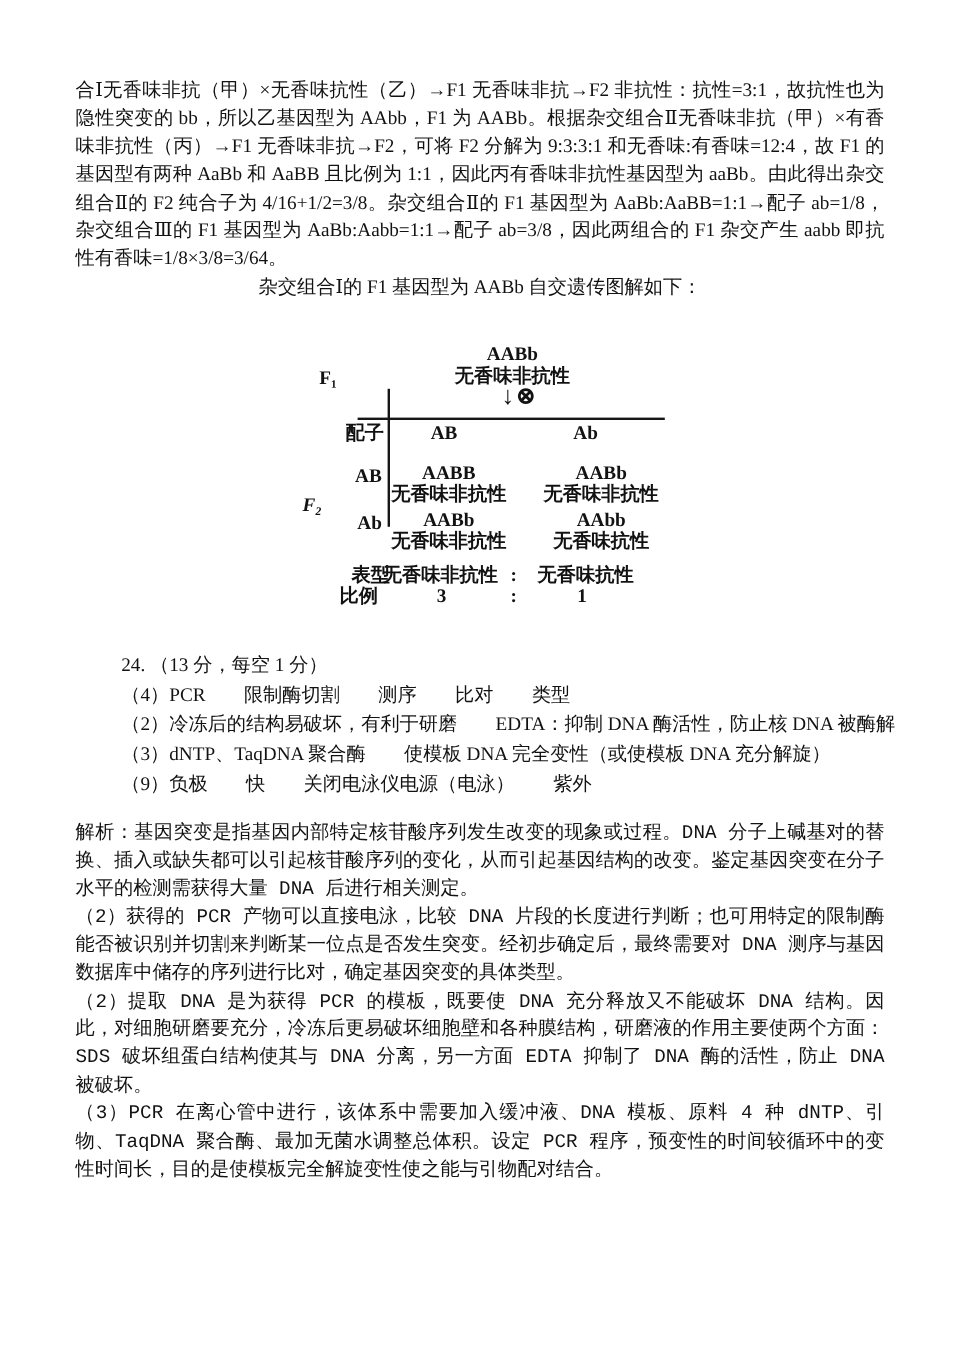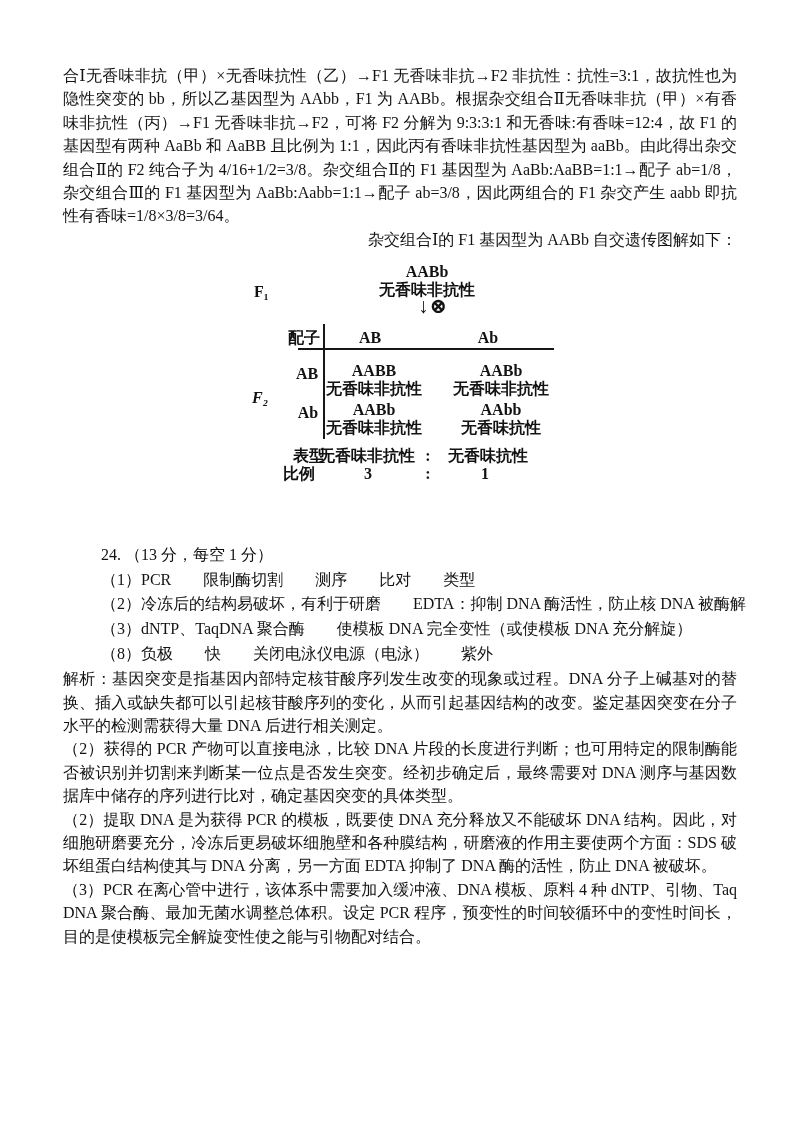--- a/index.html
+++ b/index.html
@@ -12,31 +12,31 @@
   }
   .page { padding: 64px 65px 0 63px; width: 674px; }
 
   p { margin: 0; }
   .body-text {
     font-size: 16px;
     line-height: 23.4px;
     text-align: justify;
     word-break: break-all;
   }
-  .intro-line { text-align: right; }
+  .intro-line { text-align: center; }
 
   
   .diagram {
     position: relative;
     width: 380px; height: 228px;
     margin: 10px 0 0 167px;
     font-size: 16px;
     font-weight: bold;
   }
-  .dg { position: absolute; white-space: nowrap; line-height: 18px; }
+  .dg { position: absolute; white-space: nowrap; line-height: 18px; margin-top: 24px; }
   .ctr { transform: translateX(-50%); }
   .parent-block { text-align: center; }
   .arrow-glyph { font-size: 21px; font-weight: bold; letter-spacing: 1px; }
   .vline {
     position: absolute; left: 93px; top: 63px;
     width: 2px; height: 115px; background: #161616;
   }
   .hline {
     position: absolute; left: 68px; top: 87px;
     width: 256px; height: 2px; background: #161616;
@@ -44,32 +44,32 @@
   .cell { text-align: center; }
 
   
   .answers { margin-top: 54px; }
   .answers p {
     font-size: 16px;
     line-height: 24.6px;
     white-space: nowrap;
     margin-left: 38px;
   }
-  .analysis { margin-top: 1px; }
+  .analysis { margin-top: 17px; font-family: Liberation Mono, monospace; }
 </style>
 </head>
 <body>
 
 <div class="page">
 
   <p class="body-text">合Ⅰ无香味非抗（甲）×无香味抗性（乙）→F1 无香味非抗→F2 非抗性：抗性=3:1，故抗性也为隐性突变的 bb，所以乙基因型为 AAbb，F1 为 AABb。根据杂交组合Ⅱ无香味非抗（甲）×有香味非抗性（丙）→F1 无香味非抗→F2，可将 F2 分解为 9:3:3:1 和无香味:有香味=12:4，故 F1 的基因型有两种 AaBb 和 AaBB 且比例为 1:1，因此丙有香味非抗性基因型为 aaBb。由此得出杂交组合Ⅱ的 F2 纯合子为 4/16+1/2=3/8。杂交组合Ⅱ的 F1 基因型为 AaBb:AaBB=1:1→配子 ab=1/8，杂交组合Ⅲ的 F1 基因型为 AaBb:Aabb=1:1→配子 ab=3/8，因此两组合的 F1 杂交产生 aabb 即抗性有香味=1/8×3/8=3/64。</p>
   <p class="body-text intro-line">杂交组合Ⅰ的 F1 基因型为 AABb 自交遗传图解如下：</p>
 
   <div class="diagram">
-    <div class="dg" style="left:24px; top:22px;">F₁</div>
+    <div class="dg" style="left:36px; top:22px;">F₁</div>
 
     <div class="dg ctr parent-block" style="left:197px; top:2px;">
       <div>AABb</div>
       <div>无香味非抗性</div>
     </div>
 
     <div class="dg ctr arrow-glyph" style="left:203px; top:36px;">↓⊗</div>
 
     <div class="dg" style="left:58px; top:68px;">配子</div>
     <div class="dg ctr" style="left:140px; top:68px;">AB</div>
@@ -106,24 +106,24 @@
     <div class="dg ctr" style="left:258px; top:186px;">无香味抗性</div>
 
     <div class="dg" style="left:53px; top:204px;">比例</div>
     <div class="dg ctr" style="left:138px; top:204px;">3</div>
     <div class="dg ctr" style="left:198px; top:204px;">:</div>
     <div class="dg ctr" style="left:255px; top:204px;">1</div>
   </div>
 
   <div class="answers">
     <p>24. （13 分，每空 1 分）</p>
-    <p>（1）PCR　　限制酶切割　　测序　　比对　　类型</p>
+    <p>（4）PCR　　限制酶切割　　测序　　比对　　类型</p>
     <p>（2）冷冻后的结构易破坏，有利于研磨　　EDTA：抑制 DNA 酶活性，防止核 DNA 被酶解</p>
     <p>（3）dNTP、TaqDNA 聚合酶　　使模板 DNA 完全变性（或使模板 DNA 充分解旋）</p>
-    <p>（8）负极　　快　　关闭电泳仪电源（电泳）　　紫外</p>
+    <p>（9）负极　　快　　关闭电泳仪电源（电泳）　　紫外</p>
   </div>
 
   <div class="analysis">
     <p class="body-text">解析：基因突变是指基因内部特定核苷酸序列发生改变的现象或过程。DNA 分子上碱基对的替换、插入或缺失都可以引起核苷酸序列的变化，从而引起基因结构的改变。鉴定基因突变在分子水平的检测需获得大量 DNA 后进行相关测定。</p>
     <p class="body-text">（2）获得的 PCR 产物可以直接电泳，比较 DNA 片段的长度进行判断；也可用特定的限制酶能否被识别并切割来判断某一位点是否发生突变。经初步确定后，最终需要对 DNA 测序与基因数据库中储存的序列进行比对，确定基因突变的具体类型。</p>
     <p class="body-text">（2）提取 DNA 是为获得 PCR 的模板，既要使 DNA 充分释放又不能破坏 DNA 结构。因此，对细胞研磨要充分，冷冻后更易破坏细胞壁和各种膜结构，研磨液的作用主要使两个方面：SDS 破坏组蛋白结构使其与 DNA 分离，另一方面 EDTA 抑制了 DNA 酶的活性，防止 DNA 被破坏。</p>
     <p class="body-text">（3）PCR 在离心管中进行，该体系中需要加入缓冲液、DNA 模板、原料 4 种 dNTP、引物、TaqDNA 聚合酶、最加无菌水调整总体积。设定 PCR 程序，预变性的时间较循环中的变性时间长，目的是使模板完全解旋变性使之能与引物配对结合。</p>
   </div>
 
 </div>

